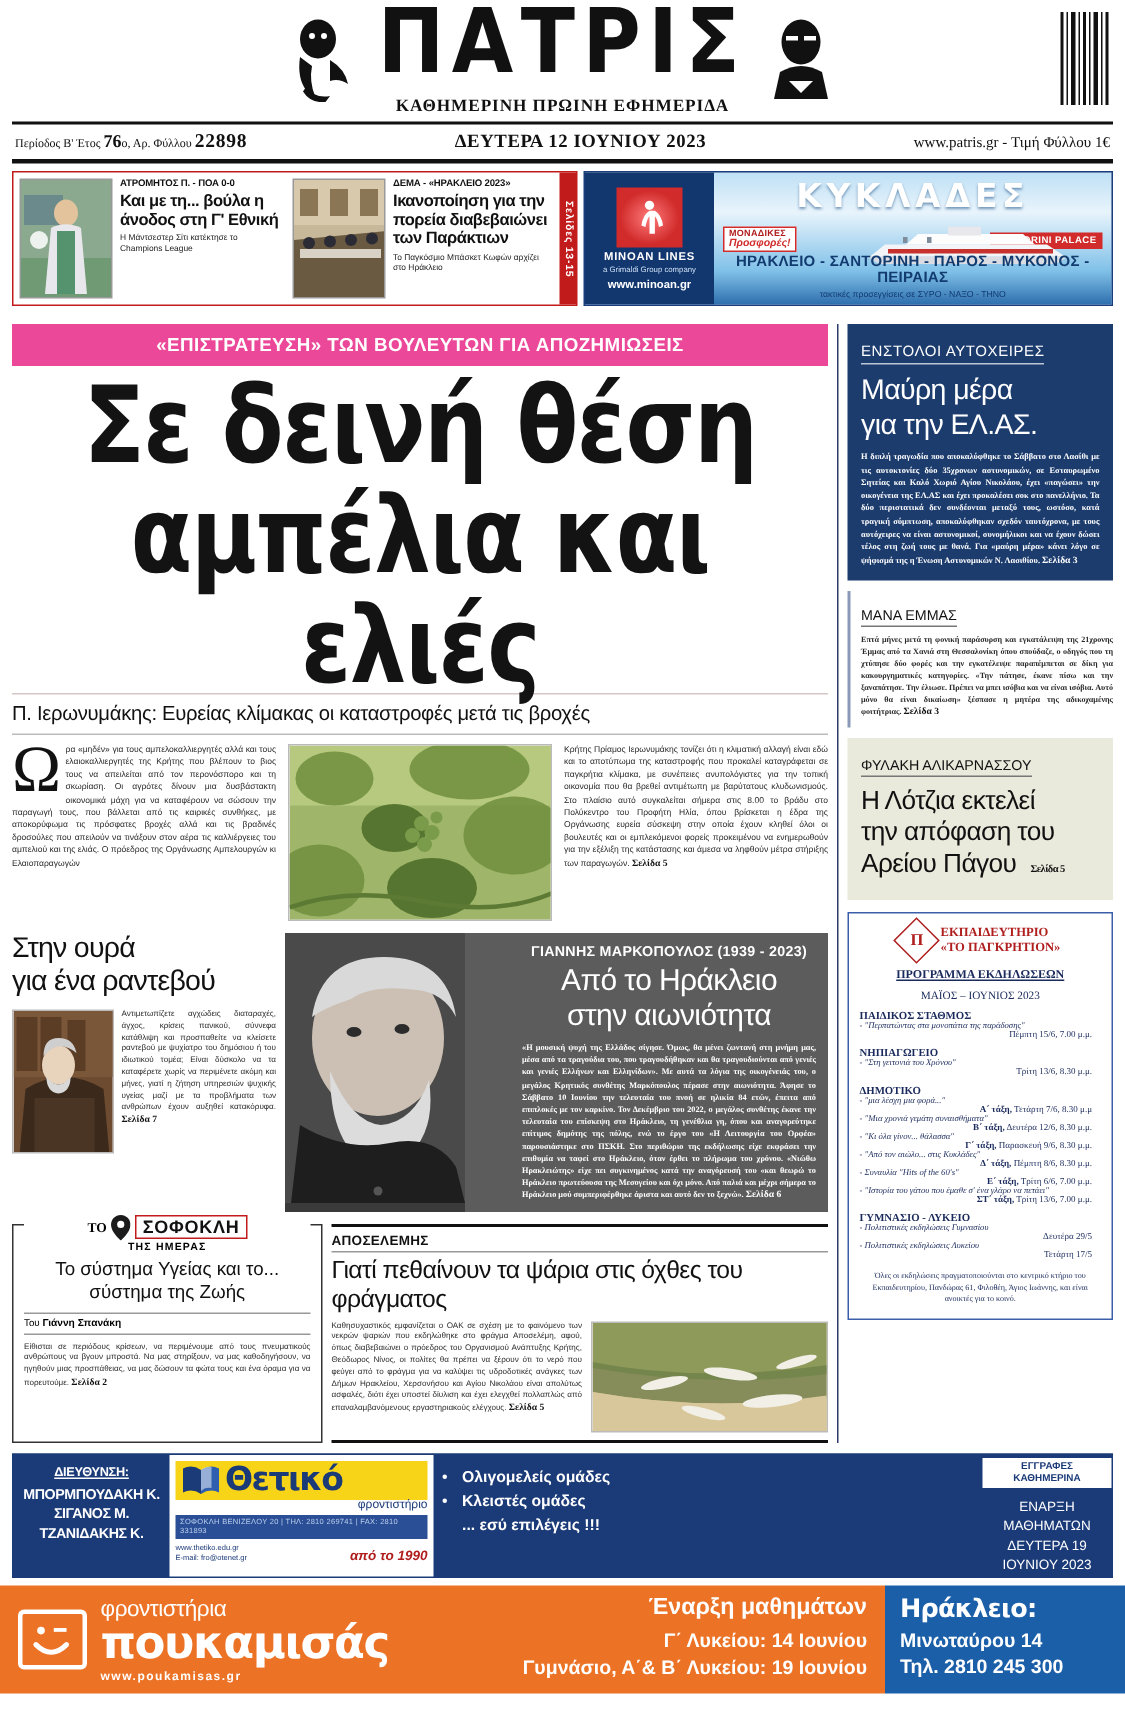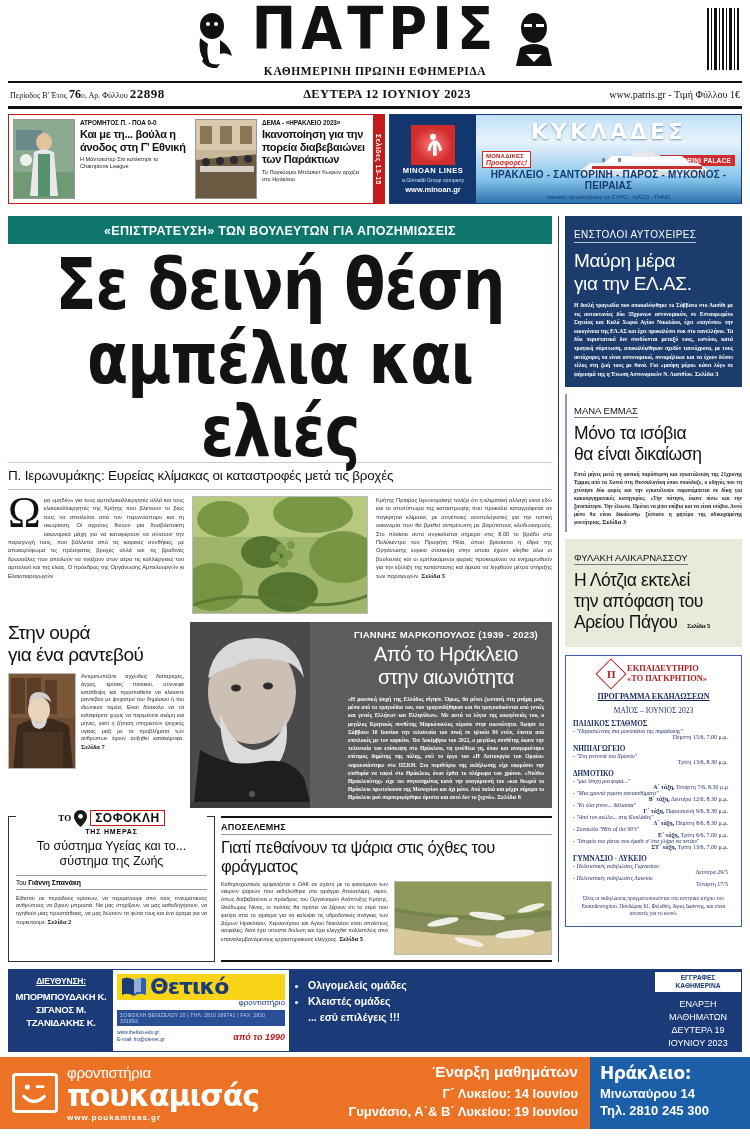--- a/index.html
+++ b/index.html
@@ -77,21 +77,21 @@
     font-size:10px; font-weight:bold; color:#123b70; letter-spacing:.2px; }
   .ad-route2 { position:absolute; bottom:3px; left:0; right:0; text-align:center;
     font-size:5.8px; color:#123b70; }
 
   
   .main { display:flex; padding:8px 8px 0 8px; gap:6px; }
   .col-main { width:544px; flex:0 0 544px; }
   .col-side { flex:1; border-left:1px solid #2b3a6b; padding-left:6px; }
 
   
-  .lead-band { background:#0f766e; color:#fff; text-align:center; padding:5px 4px 5px; }
+  .lead-band { background:#ec4899; color:#fff; text-align:center; padding:5px 4px 5px; }
   .lead-band span { font-size:12.5px; font-weight:bold; letter-spacing:.3px; }
   .lead-h1 {
     font-family:"DejaVu Sans", sans-serif; font-weight:bold;
     font-size:60px; line-height:62px; color:#131313; text-align:center;
     letter-spacing:-1px; margin-top:4px; transform:scaleY(1.18); transform-origin:top center;
   }
   .lead-h1 .l2 { display:block; }
   .lead-rule { height:1px; background:#d8c5c5; margin-top:28px; }
   .lead-sub { font-size:13.5px; color:#111; padding:5px 0 6px; letter-spacing:-0.2px; }
   .lead-rule2 { height:1px; background:#bbb; }
@@ -562,24 +562,20 @@
           <div>για την ΕΛ.ΑΣ.</div>
         </div>
         <div class="sb-txt">
           <span>Η διπλή τραγωδία που αποκαλύφθηκε το Σάββατο στο Λασίθι με τις αυτοκτονίες δύο 35χρονων αστυνομικών, σε Εσταυρωμένο Σητείας και Καλό Χωριό Αγίου Νικολάου, έχει «παγώσει» την οικογένεια της ΕΛ.ΑΣ και έχει προκαλέσει σοκ στο πανελλήνιο. Τα δύο περιστατικά δεν συνδέονται μεταξύ τους, ωστόσο, κατά τραγική σύμπτωση, αποκαλύφθηκαν σχεδόν ταυτόχρονα, με τους αυτόχειρες να είναι αστυνομικοί, συνομήλικοι και να έχουν δώσει τέλος στη ζωή τους με θανά. Για «μαύρη μέρα» κάνει λόγο σε ψήφισμά της η Ένωση Αστυνομικών Ν. Λασιθίου.</span>
           <span class="pageref">Σελίδα 3</span>
         </div>
       </div>
 
       <div class="sb-sec">
         <div class="sb-kicker2">ΜΑΝΑ ΕΜΜΑΣ</div>
-        <div class="sb-h2">
-          <div>Μόνο τα ισόβια</div>
-          <div>θα είναι δικαίωση</div>
-        </div>
         <div class="sb-txt2">
           <span>Επτά μήνες μετά τη φονική παράσυρση και εγκατάλειψη της 21χρονης Έμμας από τα Χανιά στη Θεσσαλονίκη όπου σπούδαζε, ο οδηγός που τη χτύπησε δύο φορές και την εγκατέλειψε παραπέμπεται σε δίκη για κακουργηματικές κατηγορίες. «Την πάτησε, έκανε πίσω και την ξαναπάτησε. Την έλιωσε. Πρέπει να μπει ισόβια και να είναι ισόβια. Αυτό μόνο θα είναι δικαίωση» ξέσπασε η μητέρα της αδικοχαμένης φοιτήτριας.</span>
           <span class="pageref">Σελίδα 3</span>
         </div>
       </div>
 
       <div class="sb-box3">
         <div class="sb-kicker3">ΦΥΛΑΚΗ ΑΛΙΚΑΡΝΑΣΣΟΥ</div>
         <div class="sb-h3">
           <div>Η Λότζια εκτελεί</div>

